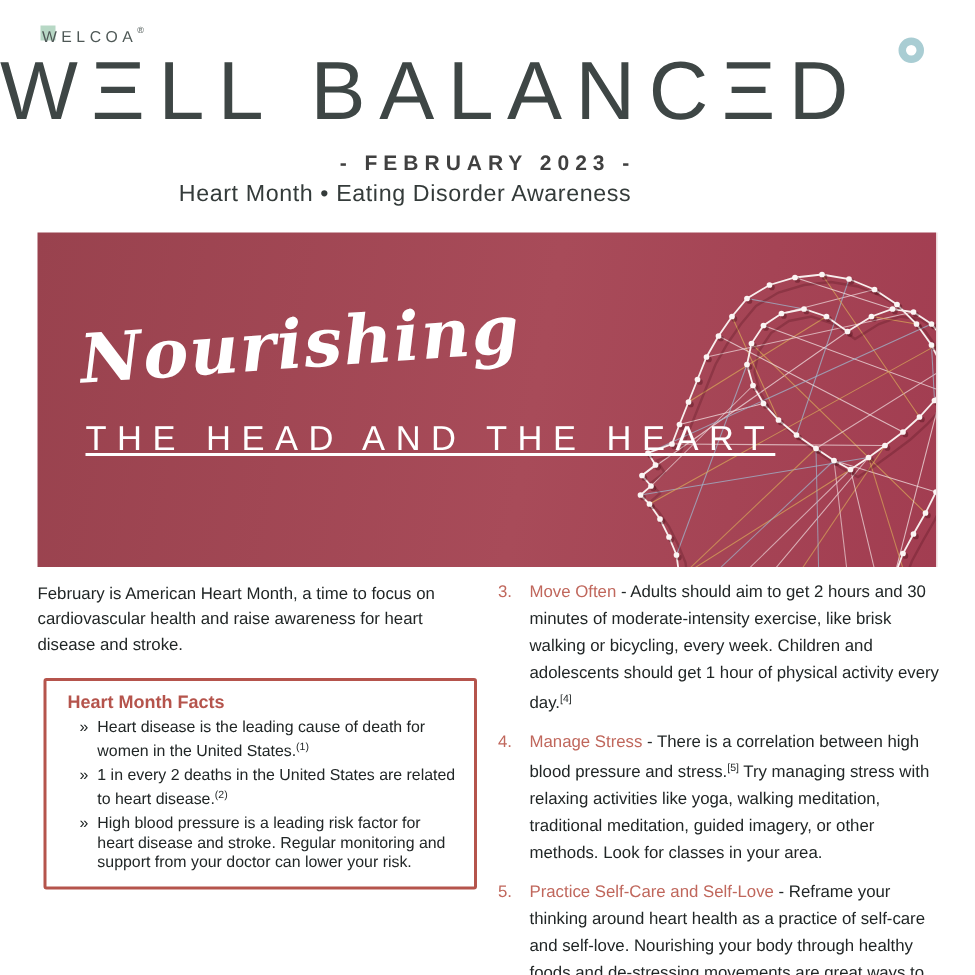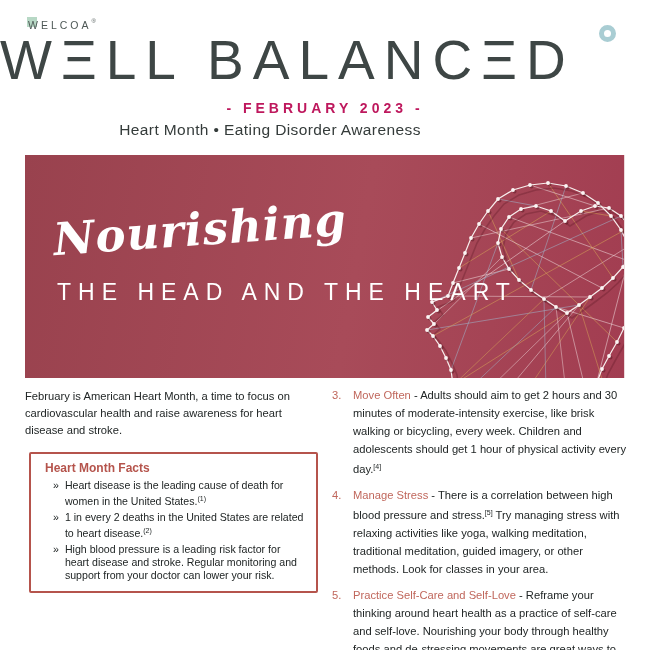--- a/index.html
+++ b/index.html
@@ -18,40 +18,40 @@
     position:absolute; left:0; top:28px; width:526px; text-align:center;
     font-size:55px; letter-spacing:9px; color:#3e4645; white-space:nowrap;
     font-family:"Liberation Sans", sans-serif; font-weight:400;
   }
   .title-ring {
     position:absolute; left:599px; top:25px; width:17px; height:17px;
     border:5px solid #a9cdd3; border-radius:50%;
   }
   .issue-line {
     position:absolute; left:0; top:100px; width:650px; text-align:center;
-    color:#be185d; font-weight:bold; font-size:14px; letter-spacing:4px;
+    color:#404040; font-weight:bold; font-size:14px; letter-spacing:4px;
   }
   .subtitle {
     position:absolute; left:0; top:121px; width:540px; text-align:center;
     color:#343b3a; font-size:15.5px; letter-spacing:0.4px;
   }
   
   .hero {
     position:absolute; left:25px; top:155px; width:600px; height:223px; overflow:hidden;
     background:linear-gradient(100deg,#99424e 0%, #a84b59 55%, #a23d51 100%);
     border-right:1.5px solid #ecd9db;
   }
   .hero-script {
     position:absolute; left:28px; top:48px; color:#fff;
     font-family:"DejaVu Serif", serif; font-style:italic; font-weight:bold;
     font-size:45px; transform:rotate(-4deg); letter-spacing:1px;
   }
   .hero-caps {
     position:absolute; left:32px; top:124px; color:#fff;
-    font-size:23px; letter-spacing:7px; white-space:nowrap;
+    font-size:23px; letter-spacing:7px; white-space:nowrap;text-decoration:underline;
   }
   .string-art { position:absolute; left:365px; top:4px; }
   
   .col-left  { position:absolute; left:25px;  top:388px; width:293px; font-size:11.2px; }
   .col-right { position:absolute; left:332px; top:386px; width:296px; font-size:11.2px; }
   .col-left p.body { line-height:17px; margin-bottom:13px; }
   
   .facts-box { border:2px solid #b5544c; border-radius:2px; padding:7px 12px 6px 14px; margin:0 0 8px 4px; background:#fff; }
   .facts-title { color:#b5544c; font-weight:bold; font-size:12px; margin-bottom:4px; }
   .fact { display:flex; gap:6px; font-size:10.6px; line-height:13px; margin-bottom:3px; padding-left:8px; }

